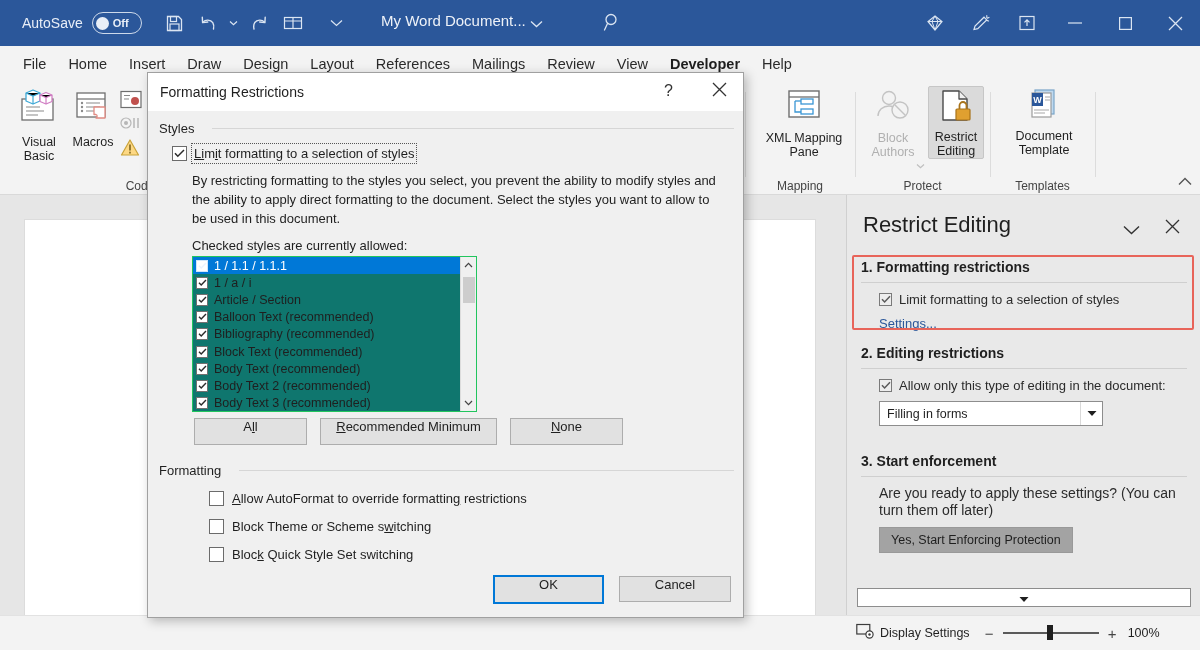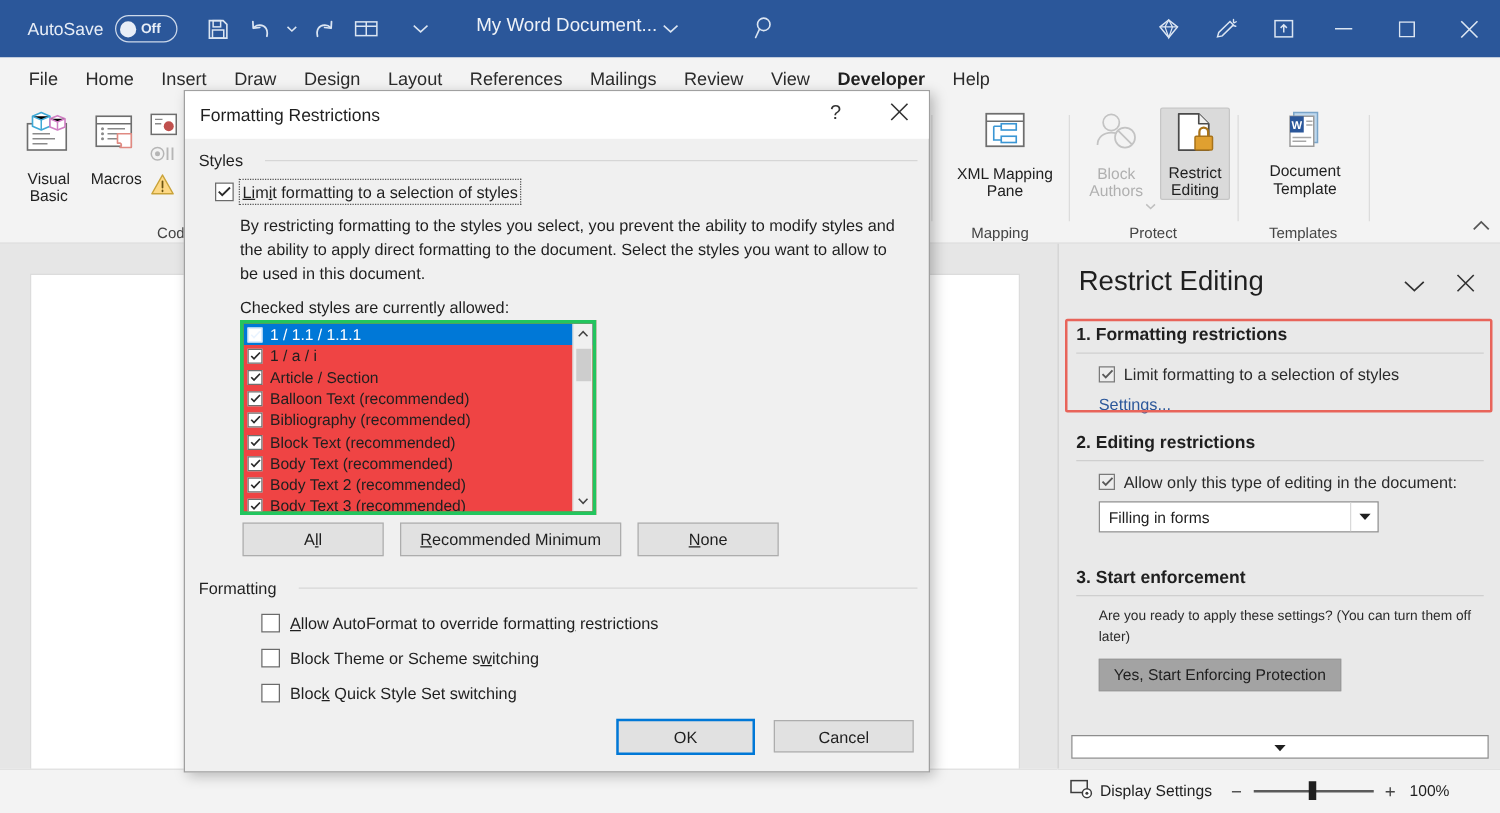--- a/index.html
+++ b/index.html
@@ -121,21 +121,21 @@
   .combo{
     margin-left:18px; margin-top:7px; width:224px; height:25px; background:#fff;
     border:1px solid #8d8d8d; display:flex; align-items:center; justify-content:space-between;
     padding-left:7px;
   }
   .combo .cv{ font-size:12.5px; color:#1f1f1f; }
   .combo .carr{
     width:22px; height:23px; border-left:1px solid #d9d9d9; display:flex;
     align-items:center; justify-content:center;
   }
-  .ptext{ font-size:11px; color:#2b2b2b; margin-left:18px; line-height:17px; width:300px; }
+  .ptext{ font-size:14px; color:#2b2b2b; margin-left:18px; line-height:17px; width:300px; }
   .pbtn{
     margin-left:18px; margin-top:8px; display:inline-block; background:#a3a3a3;
     border:1px solid #999; padding:5px 11px; font-size:12.5px; color:#1f1f1f;
   }
   .seealso{
     position:absolute; left:10px; bottom:8px; width:334px; height:19px;
     background:#fff; border:1px solid #8d8d8d; display:flex; align-items:center; justify-content:center;
   }
 
   
@@ -169,40 +169,40 @@
   .grouprule .ln{ flex:1; height:1px; background:#d6d6d6; }
   .dchk{
     width:15px; height:15px; border:1px solid #6b6b6b; background:#fff;
     display:flex; align-items:center; justify-content:center; flex:none;
   }
   .dchk.empty{ background:#fff; }
   .dlabel{ font-size:13px; color:#1f1f1f; }
   .focusdash{ outline:1px dotted #555; outline-offset:2px; }
   .dlg-desc{ font-size:13px; color:#1f1f1f; line-height:19px; }
   .listbox{
-    background:#ef4444; border:3px solid #22c55e; position:relative; overflow:hidden;
+    background:#0f766e; border:1px solid #22c55e; position:relative; overflow:hidden;
   }
   .lrow{ display:flex; align-items:center; gap:6px; height:17.2px; padding-left:3px; }
   .lrow .lchk{
     width:12px; height:12px; border:1px solid #707070; background:#fff;
     display:flex; align-items:center; justify-content:center; flex:none;
   }
   .lrow .ltxt{ font-size:12.5px; color:#1f1f1f; white-space:nowrap; }
   .lrow.sel{ background:#0078d7; }
   .lrow.sel .ltxt{ color:#fff; }
   .lrow.sel .lchk{ border-color:#cfe6fb; }
   .scroll{
     position:absolute; right:0; top:0; width:16px; height:100%; background:#f0f0f0;
     border-left:1px solid #dcdcdc;
   }
   .sb-arrow{ height:16px; display:flex; align-items:center; justify-content:center; }
   .sb-thumb{ position:absolute; left:2px; top:20px; width:12px; height:26px; background:#cdcdcd; }
   .dbtn{
     background:#e1e1e1; border:1px solid #adadad; font-size:13px; color:#1f1f1f;
-    display:flex; align-items:center; justify-content:center; height:27px;
+    display:flex; justify-content:center; height:27px;
   }
   .dbtn.primary{ border:2px solid #0078d7; background:#e1e1e1; }
   .u{ text-decoration:underline; }
 </style>
 </head>
 <body>
 
 <div class="titlebar">
   <div class="autosave-wrap">
     <span class="autosave-label">AutoSave</span>

